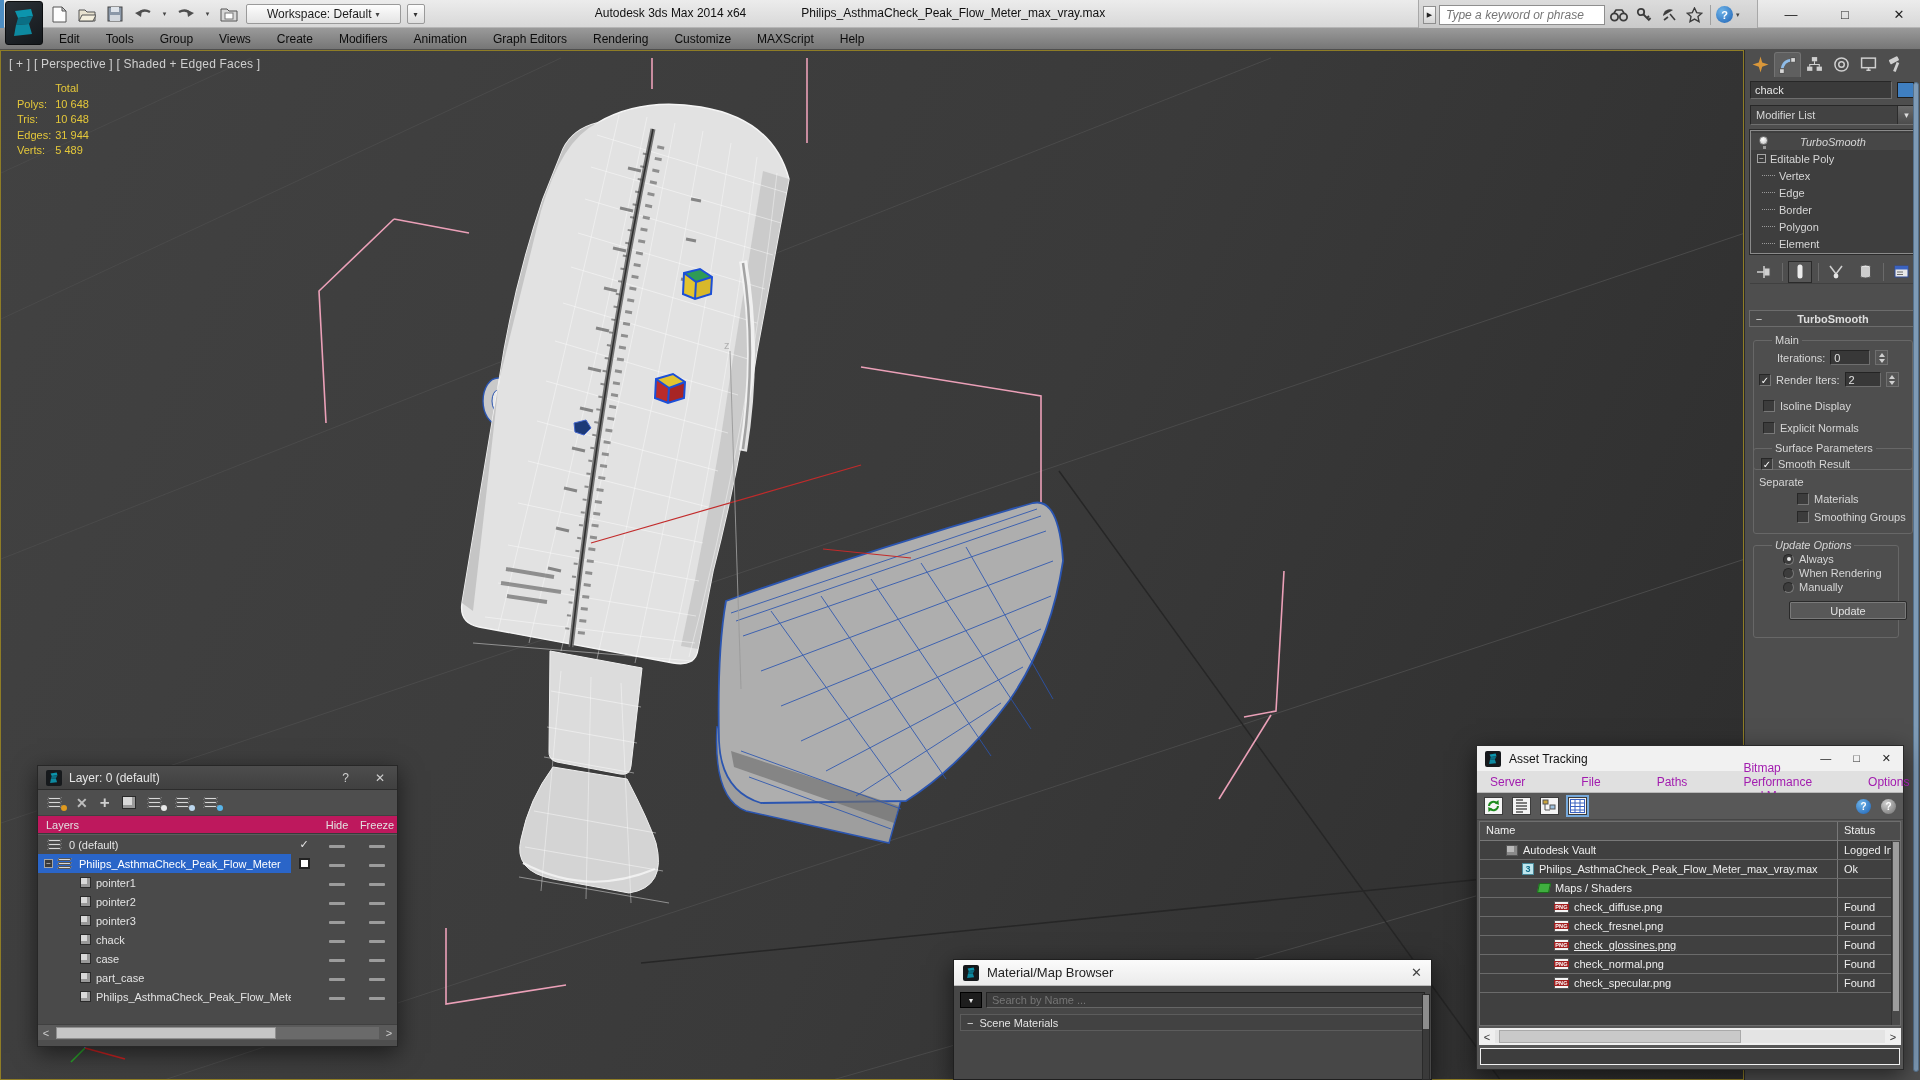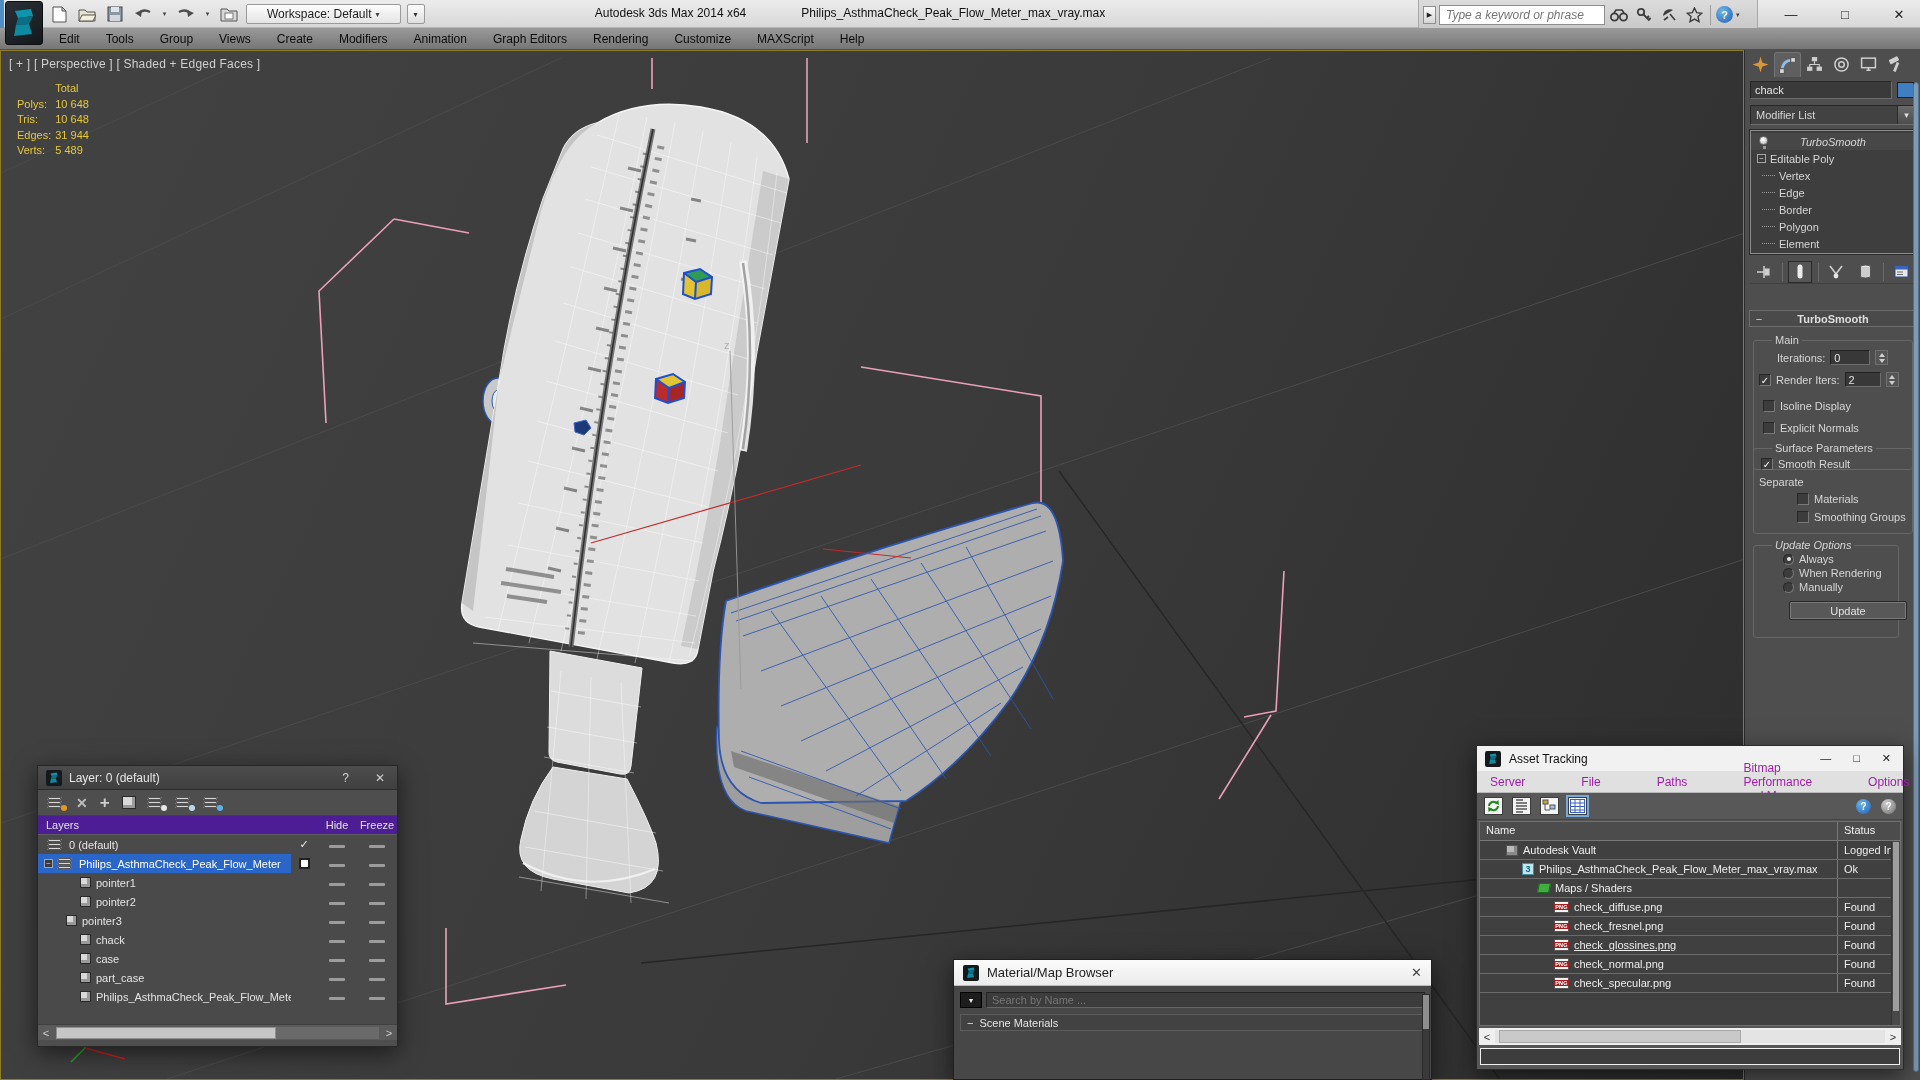--- a/index.html
+++ b/index.html
@@ -82,21 +82,21 @@
   .mini-logo{width:16px;height:16px;background:#16191c;border-radius:2px;display:flex;align-items:center;justify-content:center;}
 
   
   .layerwin{left:37px;top:765px;width:361px;height:282px;background:#4e4e4e;border:1px solid #272727;}
   .lw-tools{height:26px;display:flex;align-items:center;gap:12px;padding:0 10px;border-bottom:1px solid #404040;}
   .layers-ico{position:relative;width:16px;height:12px;flex:none;}
   .layers-ico i{position:absolute;left:0;width:13px;height:3px;background:#d8d8d8;transform:skewX(-28deg);border:1px solid #555;}
   .layers-ico i:nth-child(1){top:0;}.layers-ico i:nth-child(2){top:4px;}.layers-ico i:nth-child(3){top:8px;}
   .lw-badge{position:absolute;right:-3px;bottom:-2px;width:6px;height:6px;border-radius:50%;}
   .cube-ico{width:11px;height:11px;background:#d9d9d9;border:1px solid #2a2a2a;box-shadow:inset -3px -3px 0 #9a9a9a;flex:none;}
-  .lw-head{height:18px;display:flex;align-items:center;font-size:11px;color:#e2e2e2;border-bottom:1px solid #3a3a3a;background:#4c1d95;}
+  .lw-head{height:18px;display:flex;align-items:center;font-size:11px;color:#e2e2e2;border-bottom:1px solid #3a3a3a;background:#be185d;}
   .lw-body{height:190px;background:#4a4a4a;border-top:1px solid #5c5c5c;overflow:hidden;}
   .lrow{height:19px;display:flex;align-items:center;font-size:11px;color:#e4e4e4;}
   .lrow .nm{flex:1;display:flex;align-items:center;gap:5px;white-space:nowrap;overflow:hidden;}
   .col-cur{width:26px;flex:none;display:flex;justify-content:center;}
   .col-hide,.col-frz{width:40px;flex:none;text-align:center;color:#b5b5b5;font-size:10px;}
   .dashbar{display:inline-block;width:16px;height:3px;background:#9c9c9c;border-radius:1px;}
   .sel-blue{background:#2a65c8;}
   .cur-box{width:11px;height:11px;background:#fff;border:2px solid #222;}
   .hscroll{height:16px;background:#5a5a5a;display:flex;align-items:center;border-top:1px solid #404040;}
   .hs-arrow{width:16px;text-align:center;color:#cfcfcf;font-size:11px;flex:none;}
@@ -683,21 +683,21 @@
     <div class="lrow">
       <span class="nm" style="padding-left:42px;">
           <span class="cube-ico"></span>
           <span>pointer2</span>
         </span>
       <span class="col-cur"></span>
       <span class="col-hide"><span class="dashbar"></span></span>
       <span class="col-frz"><span class="dashbar"></span></span>
     </div>
     <div class="lrow">
-      <span class="nm" style="padding-left:28px;">
+      <span class="nm" style="padding-left:42px;">
           <span class="cube-ico"></span>
           <span>pointer3</span>
         </span>
       <span class="col-cur"></span>
       <span class="col-hide"><span class="dashbar"></span></span>
       <span class="col-frz"><span class="dashbar"></span></span>
     </div>
     <div class="lrow">
       <span class="nm" style="padding-left:42px;">
           <span class="cube-ico"></span>

